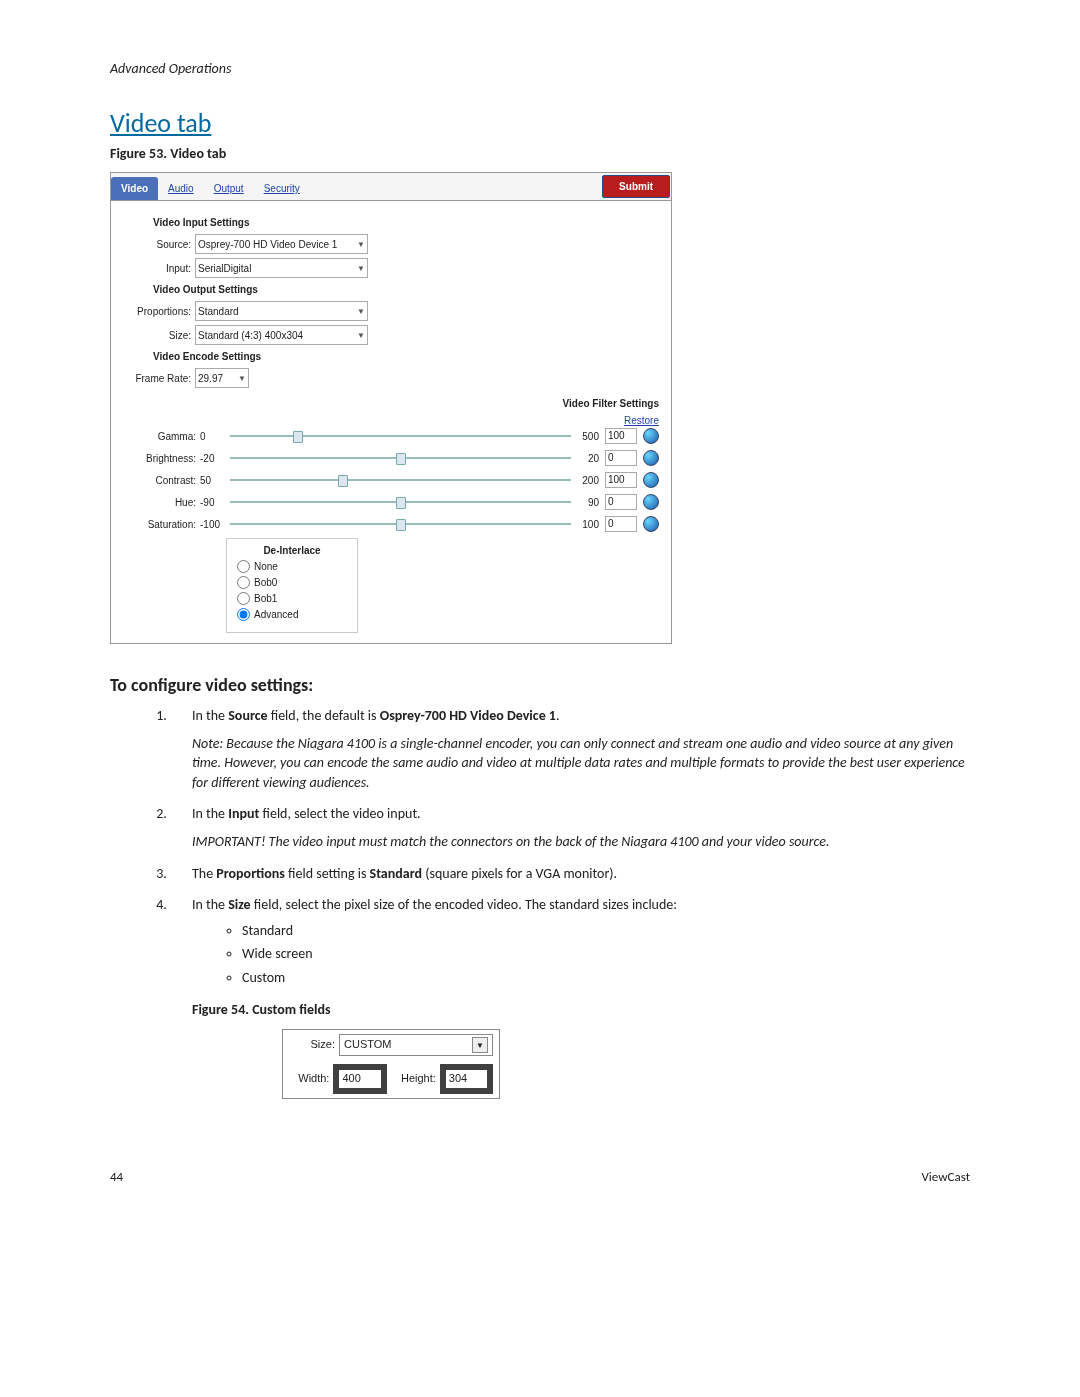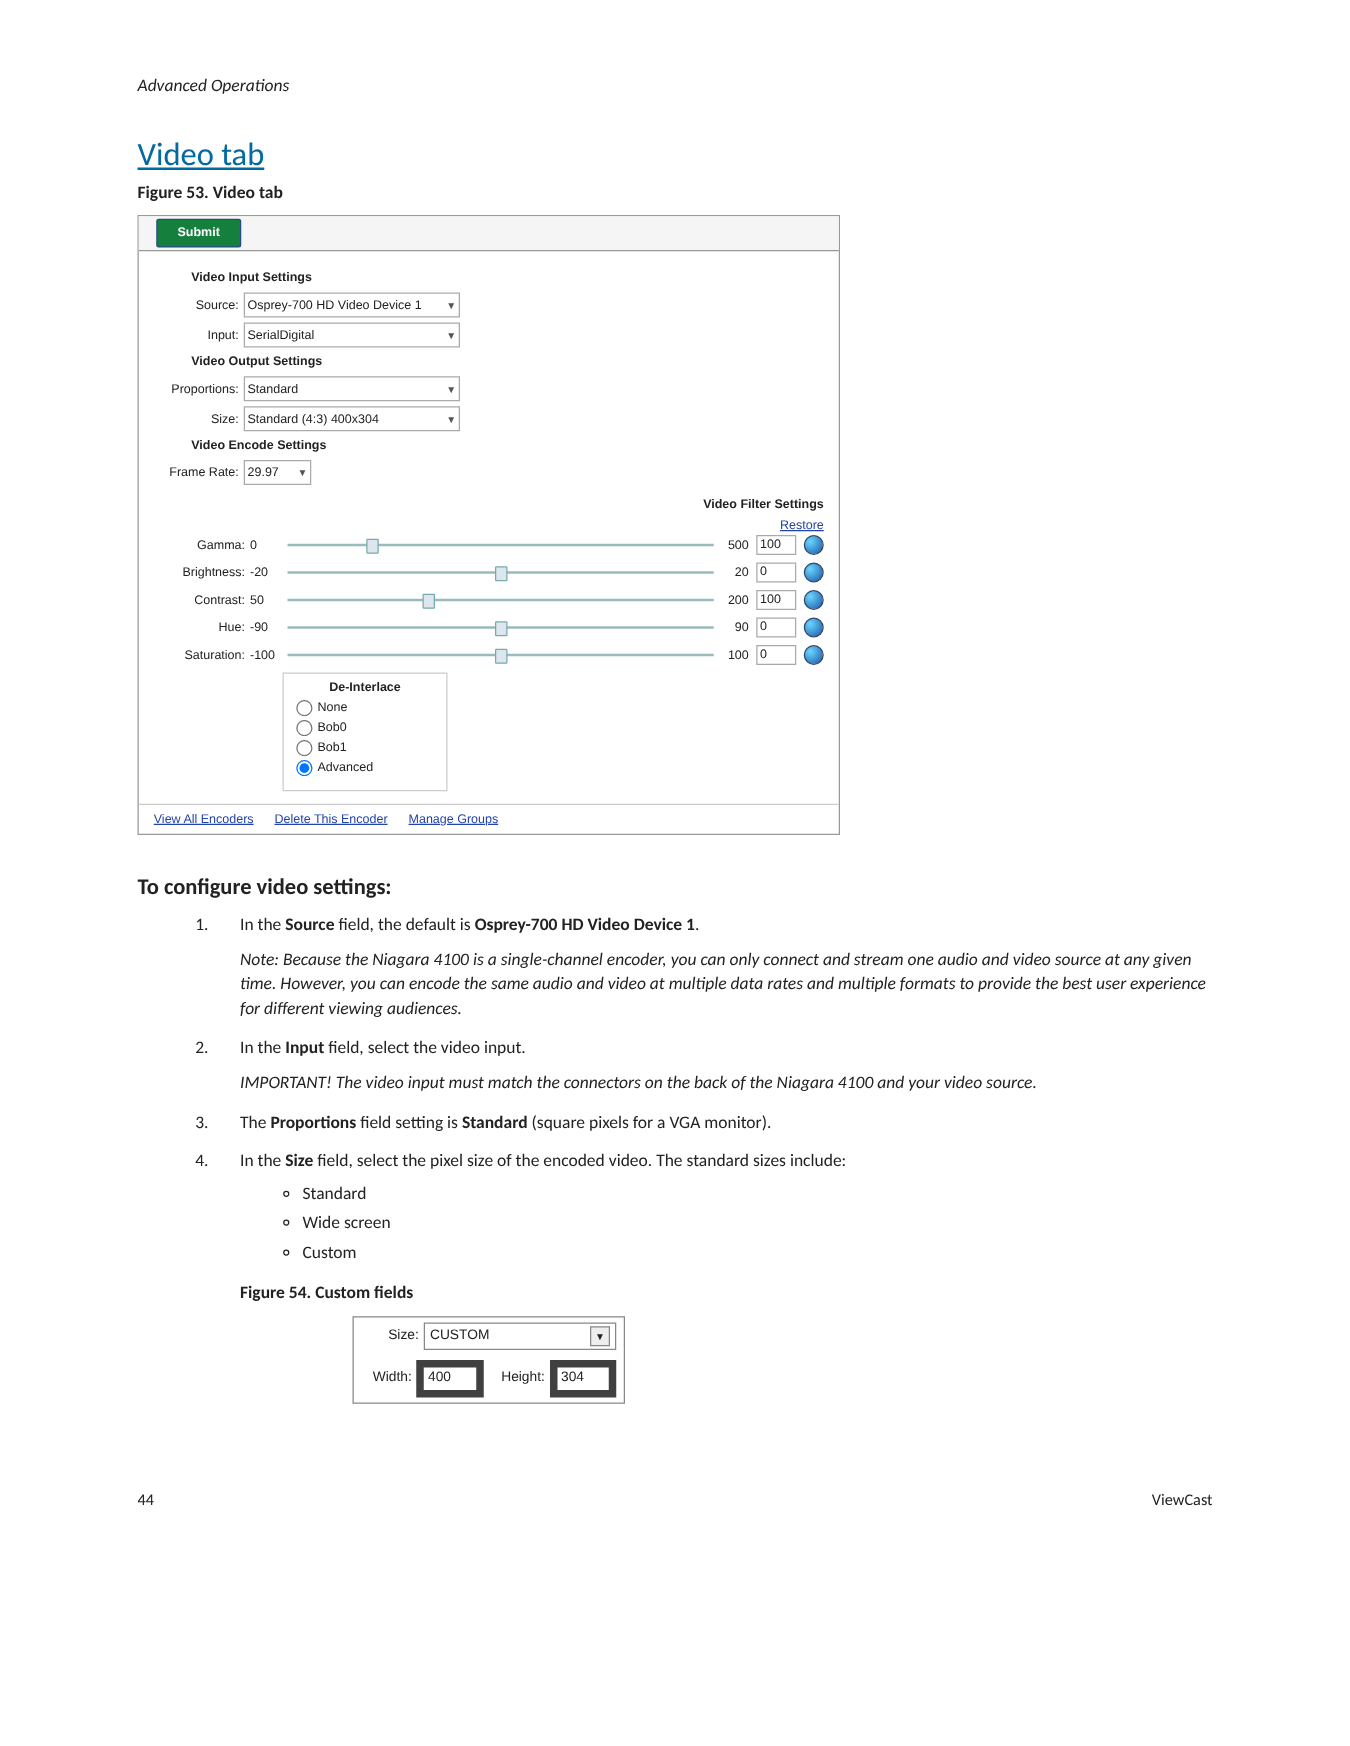--- a/index.html
+++ b/index.html
@@ -61,25 +61,25 @@
   }
   .ss-tab.active {
     background: #4b6fb8;
     color: #fff;
     text-decoration: none;
     border-top-left-radius: 3px;
     border-top-right-radius: 3px;
     font-weight: bold;
   }
   .ss-submit {
-    background: #15803d;
+    background: #b91c1c;
     color: #fff;
     font-weight: bold;
     padding: 5px 16px;
-    margin: 2px 14px;
+    margin: 2px 1px;
     border-radius: 2px;
     font-size: 10px;
     cursor: pointer;
     border: 1px solid #2a4a88;
   }
   .ss-body {
     display: flex;
     padding: 10px 12px 10px 12px;
     flex-direction: column;
   }
@@ -305,20 +305,26 @@
 </head>
 <body>
 
 <div class="page">
   <div class="header-italic">Advanced Operations</div>
   <h1 class="title">Video tab</h1>
   <div class="fig-caption">Figure 53. Video tab</div>
 
   <div class="screenshot">
     <div class="ss-topbar">
+      <div class="ss-tabs">
+        <div class="ss-tab active">Video</div>
+        <div class="ss-tab">Audio</div>
+        <div class="ss-tab">Output</div>
+        <div class="ss-tab">Security</div>
+      </div>
       <div class="ss-submit">Submit</div>
     </div>
     <div class="ss-body">
 
       <div class="ss-left">
         <div class="ss-section-title">Video Input Settings</div>
         <div class="ss-row">
           <div class="ss-label">Source:</div>
           <div class="ss-select">
             <span>Osprey-700 HD Video Device 1</span>
@@ -427,25 +433,20 @@
                 <input type="radio" name="deint" style="">
                 <span>Bob1</span>
               </div>
               <div class="radio-row">
                 <input type="radio" name="deint" checked="" style="">
                 <span>Advanced</span>
               </div>
             </div>
         </div>
       </div>
-    </div>
-    <div class="ss-footer">
-      <a>View All Encoders</a>
-      <a>Delete This Encoder</a>
-      <a>Manage Groups</a>
     </div>
   </div>
 
   <div class="instr-heading">To configure video settings:</div>
   <ol class="steps">
     <li>
       <span>In the </span><b>Source</b><span> field, the default is </span><b>Osprey-700 HD Video Device 1</b><span>.</span>
       <div class="note-italic">Note: Because the Niagara 4100 is a single-channel encoder, you can only connect and stream one audio and video source at any given time. However, you can encode the same audio and video at multiple data rates and multiple formats to provide the best user experience for different viewing audiences.</div>
     </li>
     <li>

